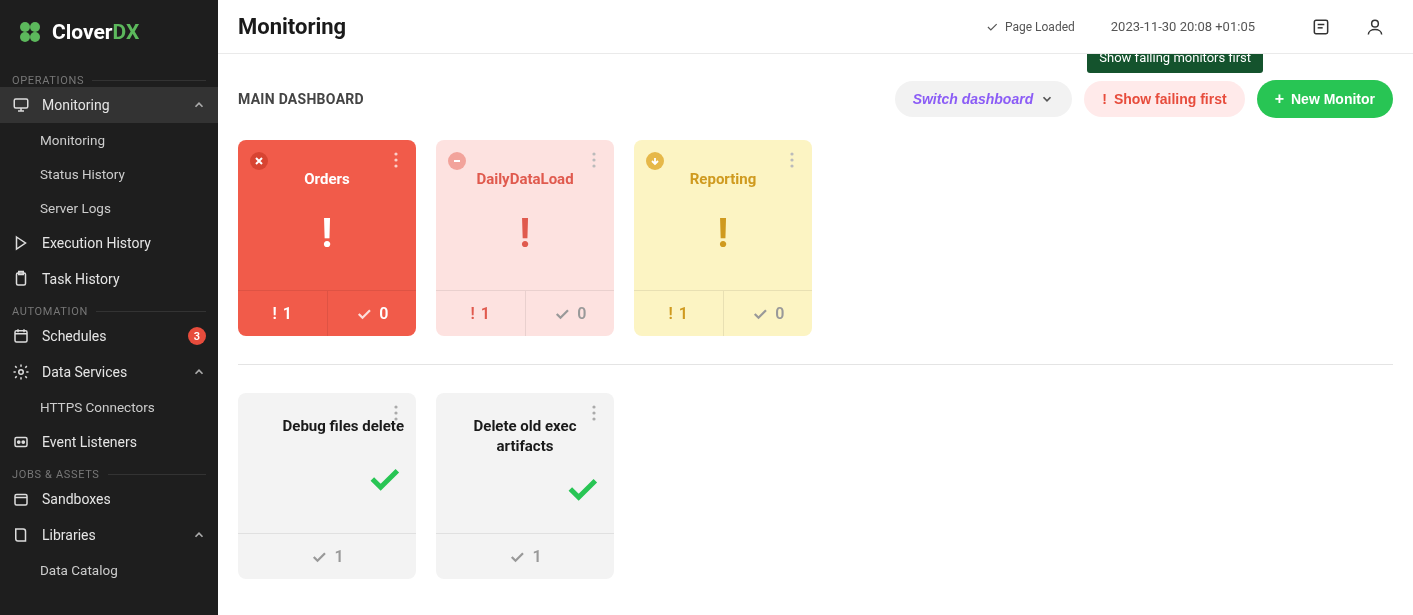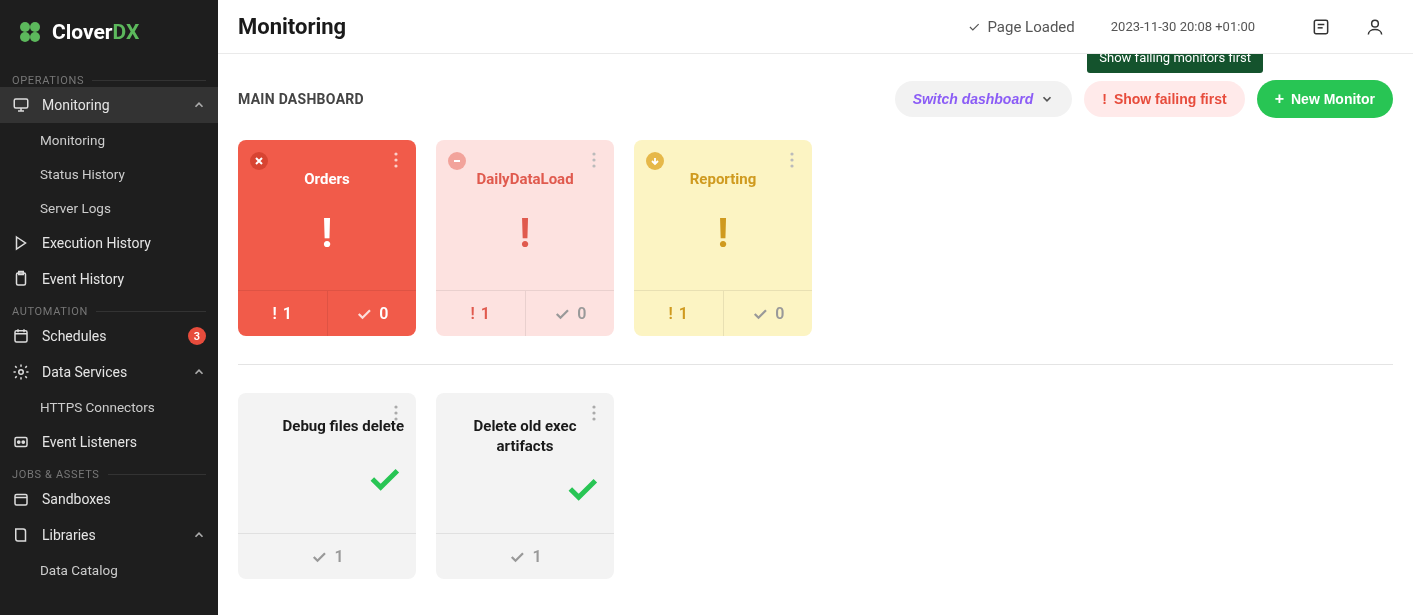--- a/index.html
+++ b/index.html
@@ -14,21 +14,21 @@
     .nav-item { display: flex; align-items: center; padding: 9px 12px; gap: 12px; font-size: 14px; cursor: pointer; position: relative; }
     .nav-item.active { background: #333; }
     .nav-item.sub { padding-left: 40px; font-size: 13.5px; color: #ccc; }
     .nav-item .nav-icon { width: 18px; height: 18px; display: flex; align-items: center; justify-content: center; flex-shrink: 0; }
     .nav-item .label { flex: 1; }
     .nav-item .chevron { width: 14px; height: 14px; }
     .badge { background: #e74c3c; color: #fff; width: 18px; height: 18px; border-radius: 50%; font-size: 11px; display: inline-flex; align-items: center; justify-content: center; font-weight: 600; }
     .main { flex: 1; display: flex; flex-direction: column; overflow: hidden; }
     .header { display: flex; align-items: center; padding: 14px 28px 14px 20px; border-bottom: 1px solid #eaeaea; gap: 16px; }
     .page-title { font-size: 22px; font-weight: 700; flex: 1; }
-    .status-text { font-size: 15px; color: #555; display: flex; align-items: center; gap: 6px; }
+    .status-text { font-size: 12px; color: #555; display: flex; align-items: center; gap: 6px; }
     .timestamp { font-size: 13px; color: #555; margin-left: 20px; margin-right: 22px; }
     .header-icon { width: 20px; height: 20px; cursor: pointer; margin-left: 18px; }
     .content { flex: 1; padding: 26px 20px 20px 20px; overflow-y: auto; position: relative; }
     .content-head { display: flex; align-items: center; margin-bottom: 22px; position: relative; }
     .dashboard-title { font-size: 14px; font-weight: 700; color: #444; letter-spacing: 0.02em; }
     .head-actions { margin-left: auto; display: flex; gap: 12px; align-items: center; }
     .btn { font-size: 14px; font-weight: 600; padding: 10px 18px; border-radius: 22px; border: none; cursor: pointer; display: flex; align-items: center; gap: 7px; }
     .btn-switch { background: #f2f2f2; color: #8b5cf6; font-style: italic; }
     .btn-failing { background: #ffeaea; color: #e74c3c; }
     .btn-new { background: #28c554; color: #fff; }
@@ -113,21 +113,21 @@
     <span class="label">Execution History</span>
   </div>
 
   <div class="nav-item">
     <span class="nav-icon">
         <svg width="18" height="18" viewBox="0 0 24 24" fill="none" stroke="#ddd" stroke-width="2">
           <rect x="6" y="4" width="12" height="16" rx="2"></rect>
           <path d="M9 2h6v4H9z"></path>
         </svg>
       </span>
-    <span class="label">Event History</span>
+    <span class="label">Task History</span>
   </div>
 
   <div class="section-label">AUTOMATION</div>
 
   <div class="nav-item">
     <span class="nav-icon">
         <svg width="18" height="18" viewBox="0 0 24 24" fill="none" stroke="#ddd" stroke-width="2">
           <rect x="4" y="5" width="16" height="15" rx="2"></rect>
           <line x1="4" y1="9" x2="20" y2="9"></line>
           <line x1="8" y1="3" x2="8" y2="7"></line>
@@ -199,21 +199,21 @@
 
 <div class="main">
   <div class="header">
     <div class="page-title">Monitoring</div>
     <div class="status-text">
       <svg width="14" height="14" viewBox="0 0 24 24" fill="none" stroke="#555" stroke-width="2">
           <path d="M5 12l5 5L20 7"></path>
         </svg>
       <span>Page Loaded</span>
     </div>
-    <div class="timestamp">2023-11-30 20:08 +01:00</div>
+    <div class="timestamp">2023-11-30 20:08 +01:05</div>
     <span class="header-icon">
         <svg viewBox="0 0 24 24" fill="none" stroke="#333" stroke-width="1.8">
           <rect x="4" y="4" width="16" height="16" rx="2"></rect>
           <line x1="8" y1="9" x2="16" y2="9"></line>
           <line x1="8" y1="13" x2="14" y2="13"></line>
         </svg>
       </span>
     <span class="header-icon">
         <svg viewBox="0 0 24 24" fill="none" stroke="#333" stroke-width="1.8">
           <circle cx="12" cy="8" r="4"></circle>

